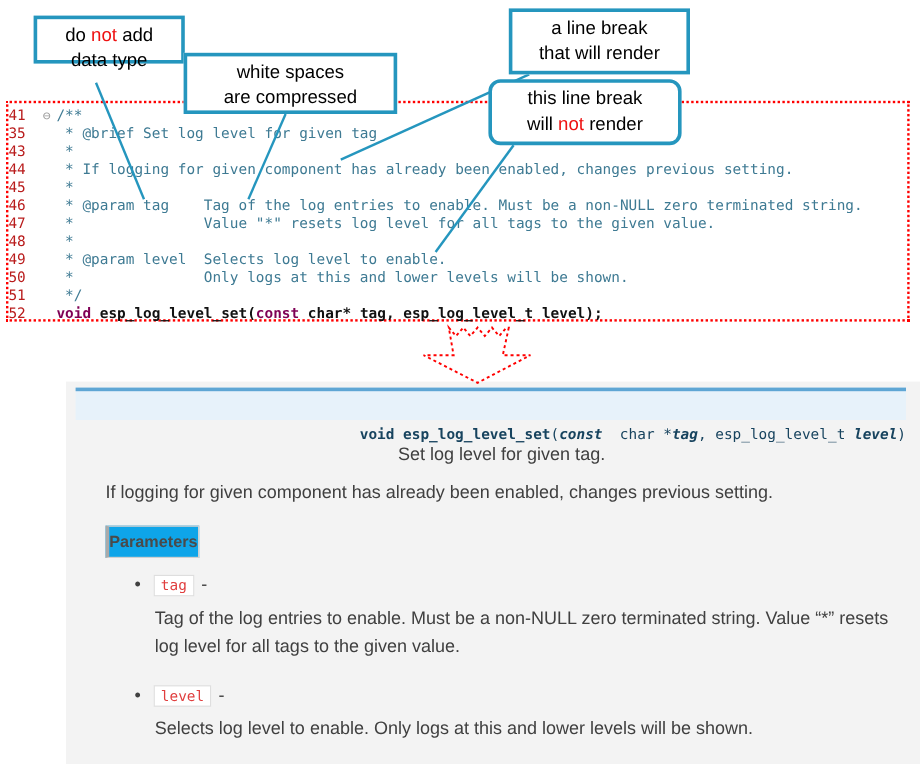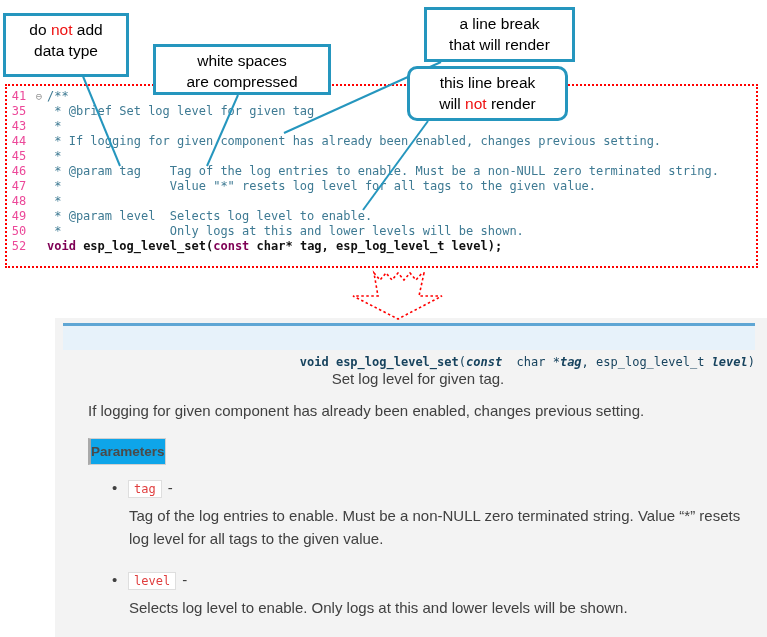--- a/index.html
+++ b/index.html
@@ -10,21 +10,21 @@
   .callout { position:absolute; z-index:5; background:#fff; border:3px solid #2596be;
              text-align:center; font-size:15.5px; color:#000; padding-top:3px; }
   .callout-line { height:21px; line-height:21px; white-space:pre; }
   .seg-red { color:#ee1111; }
 
   
   .code-block { position:absolute; left:5px; top:84px; width:753px; height:184px;
                 border:2px dotted #ff0000; background:#fff; z-index:1; padding-top:3px; }
   .code-line { height:15px; line-height:15px; font-family:"DejaVu Sans Mono", monospace;
                font-size:12px; white-space:pre; }
-  .ln { display:inline-block; width:24px; text-align:center; color:#ec4899; }
+  .ln { display:inline-block; width:24px; text-align:left; color:#b91c1c; }
   .fold { display:inline-block; width:16px; text-align:center; color:#9a9a9a; font-size:11px; }
   .seg-comment { color:#3e7a93; }
   .seg-keyword { color:#7f0055; font-weight:bold; }
   .seg-func { color:#111; font-weight:bold; }
   .seg-code { color:#111; font-weight:bold; }
 
   
   .overlay { position:absolute; left:0; top:0; z-index:4; pointer-events:none; }
 
   
@@ -52,21 +52,21 @@
           background:#fff; border:1px solid #dedede; padding:1px 5px; margin-right:6px; }
   .sep { color:#404040; }
   .param-desc { margin-top:4px; padding-left:17px; color:#404040; font-size:15px;
                 line-height:1.5; width:632px; }
 </style>
 </head>
 <body>
 
 <div class="canvas">
 
-  <div class="callout" style="left:3px; top:13px; width:126px; height:64px;">
+  <div class="callout" style="left:28px; top:13px; width:126px; height:40px;">
     <div class="callout-line"><span class="seg-plain">do </span><span class="seg-red">not</span><span class="seg-plain"> add</span></div>
     <div class="callout-line"><span class="seg-plain">data type</span></div>
   </div>
   <div class="callout" style="left:153px; top:44px; width:178px; height:51px;">
     <div class="callout-line"><span class="seg-plain">white spaces</span></div>
     <div class="callout-line"><span class="seg-plain">are compressed</span></div>
   </div>
   <div class="callout" style="left:424px; top:7px; width:151px; height:55px;">
     <div class="callout-line"><span class="seg-plain">a line break</span></div>
     <div class="callout-line"><span class="seg-plain">that will render</span></div>
@@ -81,20 +81,21 @@
         <div class="code-line"><span class="ln">41</span><span class="fold">⊖</span><span class="code-text"><span class="seg-comment">/**</span></span></div>
         <div class="code-line"><span class="ln">35</span><span class="fold"></span><span class="code-text"><span class="seg-comment"> * @brief Set log level for given tag</span></span></div>
         <div class="code-line"><span class="ln">43</span><span class="fold"></span><span class="code-text"><span class="seg-comment"> *</span></span></div>
         <div class="code-line"><span class="ln">44</span><span class="fold"></span><span class="code-text"><span class="seg-comment"> * If logging for given component has already been enabled, changes previous setting.</span></span></div>
         <div class="code-line"><span class="ln">45</span><span class="fold"></span><span class="code-text"><span class="seg-comment"> *</span></span></div>
         <div class="code-line"><span class="ln">46</span><span class="fold"></span><span class="code-text"><span class="seg-comment"> * @param tag    Tag of the log entries to enable. Must be a non-NULL zero terminated string.</span></span></div>
         <div class="code-line"><span class="ln">47</span><span class="fold"></span><span class="code-text"><span class="seg-comment"> *               Value "*" resets log level for all tags to the given value.</span></span></div>
         <div class="code-line"><span class="ln">48</span><span class="fold"></span><span class="code-text"><span class="seg-comment"> *</span></span></div>
         <div class="code-line"><span class="ln">49</span><span class="fold"></span><span class="code-text"><span class="seg-comment"> * @param level  Selects log level to enable.</span></span></div>
         <div class="code-line"><span class="ln">50</span><span class="fold"></span><span class="code-text"><span class="seg-comment"> *               Only logs at this and lower levels will be shown.</span></span></div>
+        <div class="code-line"><span class="ln">51</span><span class="fold"></span><span class="code-text"><span class="seg-comment"> */</span></span></div>
         <div class="code-line"><span class="ln">52</span><span class="fold"></span><span class="code-text"><span class="seg-keyword">void</span><span class="seg-code"> </span><span class="seg-func">esp_log_level_set</span><span class="seg-code">(</span><span class="seg-keyword">const</span><span class="seg-code"> char* tag, esp_log_level_t level);</span></span></div>
       </div>
   </div>
 
   <svg class="overlay" width="767" height="637">
     <line x1="80" y1="69" x2="120" y2="166" stroke="#2596be" stroke-width="2"></line>
     <line x1="238" y1="95" x2="207" y2="166" stroke="#2596be" stroke-width="2"></line>
     <line x1="441" y1="62" x2="284" y2="133" stroke="#2596be" stroke-width="2"></line>
     <line x1="428" y1="121" x2="363" y2="210" stroke="#2596be" stroke-width="2"></line>
     <path d="M424,273 L419,296 L442,296 L398,319 L353,296 L378,296 L374,273 L380,280 L386,273 L392,280 L398,273 L404,280 L410,273 L416,280 L422,273 Z" fill="none" stroke="#ff0000" stroke-width="1.6" stroke-dasharray="2.5 2.5"></path>

